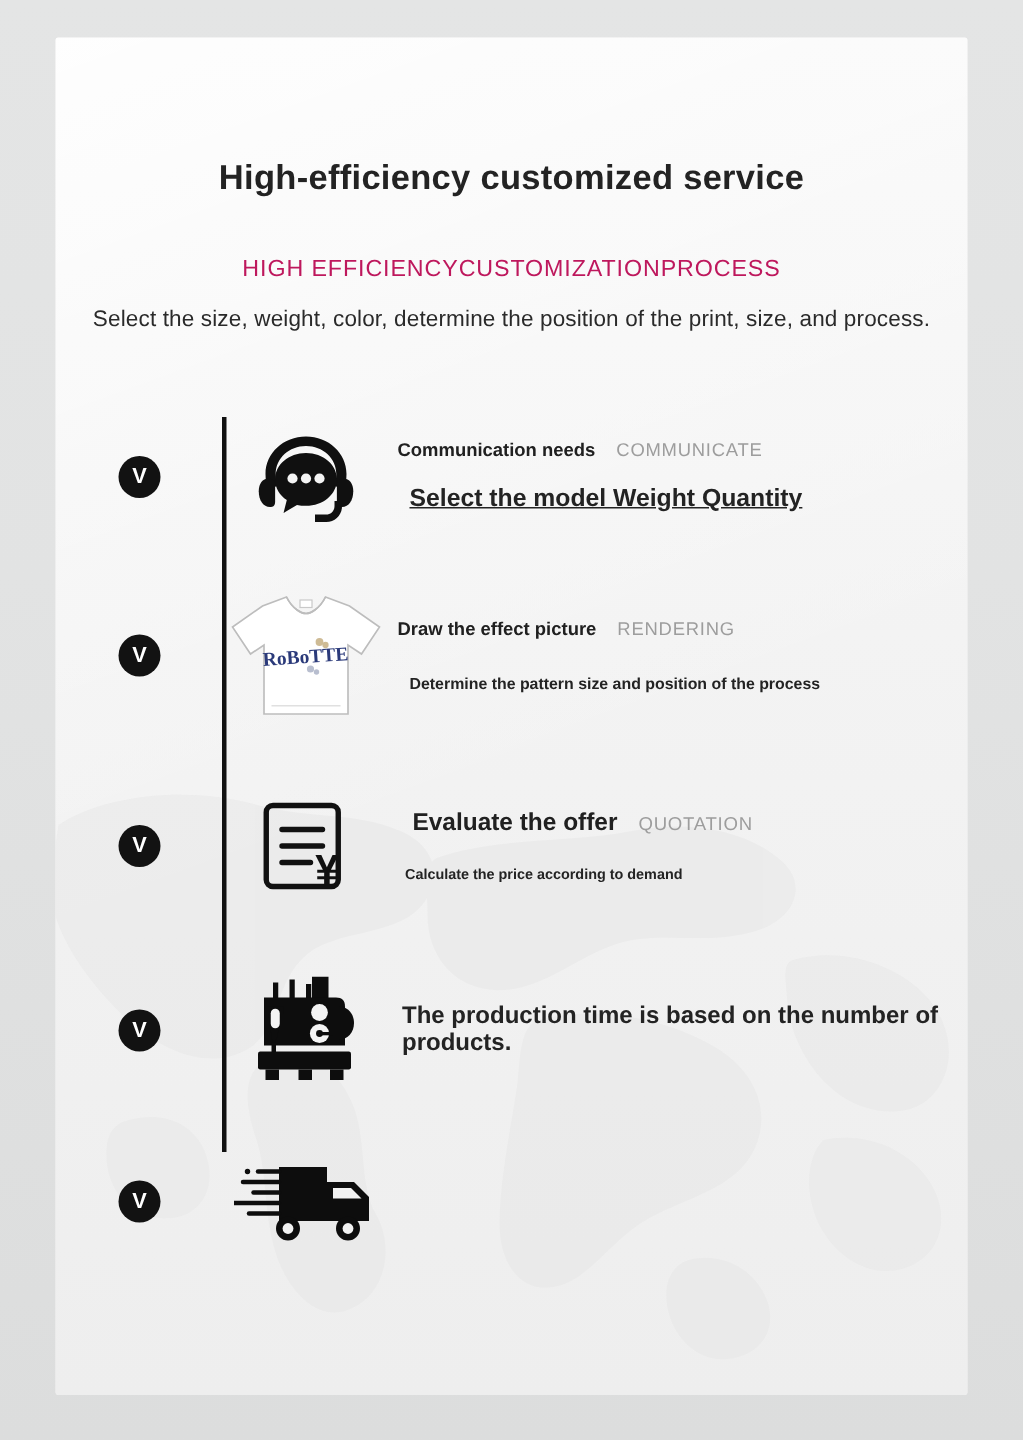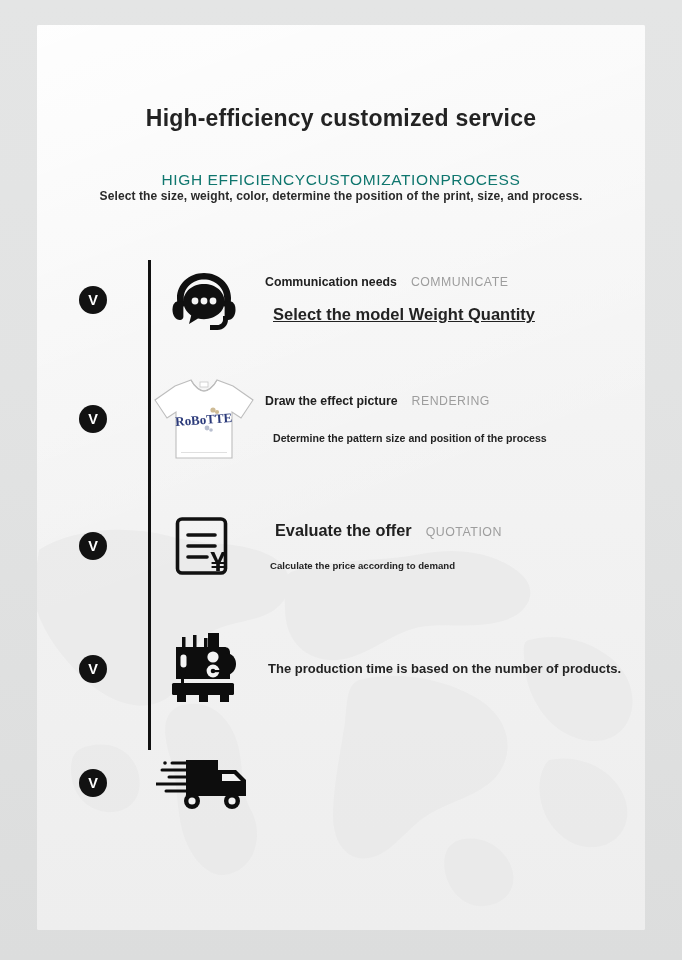--- a/index.html
+++ b/index.html
@@ -63,26 +63,27 @@
   .title {
     font-size: 23px;
     font-weight: bold;
     color: #232323;
     letter-spacing: .2px;
     line-height: 1.2;
   }
   .subtitle {
     margin-top: 38px;
     font-size: 15.5px;
-    color: #0f766e;
+    color: #be185d;
     letter-spacing: .6px;
   }
   .lede {
-    font-size: 12px;
-    font-weight: bold;
+    margin-top: 15px;
+    font-size: 15px;
+    font-weight: normal;
     color: #2a2a2a;
     letter-spacing: .1px;
   }
 
   
   .timeline {
     position: relative;
     z-index: 3;
     margin-top: 41px;
   }
@@ -162,21 +163,21 @@
   .s1 .desc      { font-size: 16.5px; margin-top: 16px; padding-left: 8px; text-decoration: underline; }
 
   .s2 .head-main { font-size: 12.3px; }
   .s2 .head-tag  { font-size: 12.3px; }
   .s2 .desc      { font-size: 10.6px; margin-top: 24px; padding-left: 8px; }
 
   .s3 .head-main { font-size: 16.3px; margin-left: 10px; }
   .s3 .head-tag  { font-size: 12.4px; }
   .s3 .desc      { font-size: 9.6px;  margin-top: 20px; padding-left: 5px; }
 
-  .s4 .desc      { font-size: 13px; margin-top: 0; padding-left: 3px; }
+  .s4 .desc      { font-size: 16px; margin-top: 0; padding-left: 3px; }
 
   .s5 .head-main { font-size: 12.3px; }
   .s5 .head-tag  { font-size: 12.3px; }
   .s5 .desc      { font-size: 13px; margin-top: 12px; text-align: center;
                    line-height: 1.45; padding-left: 4px; max-width: 280px; }
 
   .step.s1 { min-height: 112px; }
   .step.s2 { min-height: 126px; }
   .step.s3 { min-height: 128px; }
   .step.s4 { min-height: 118px; }

